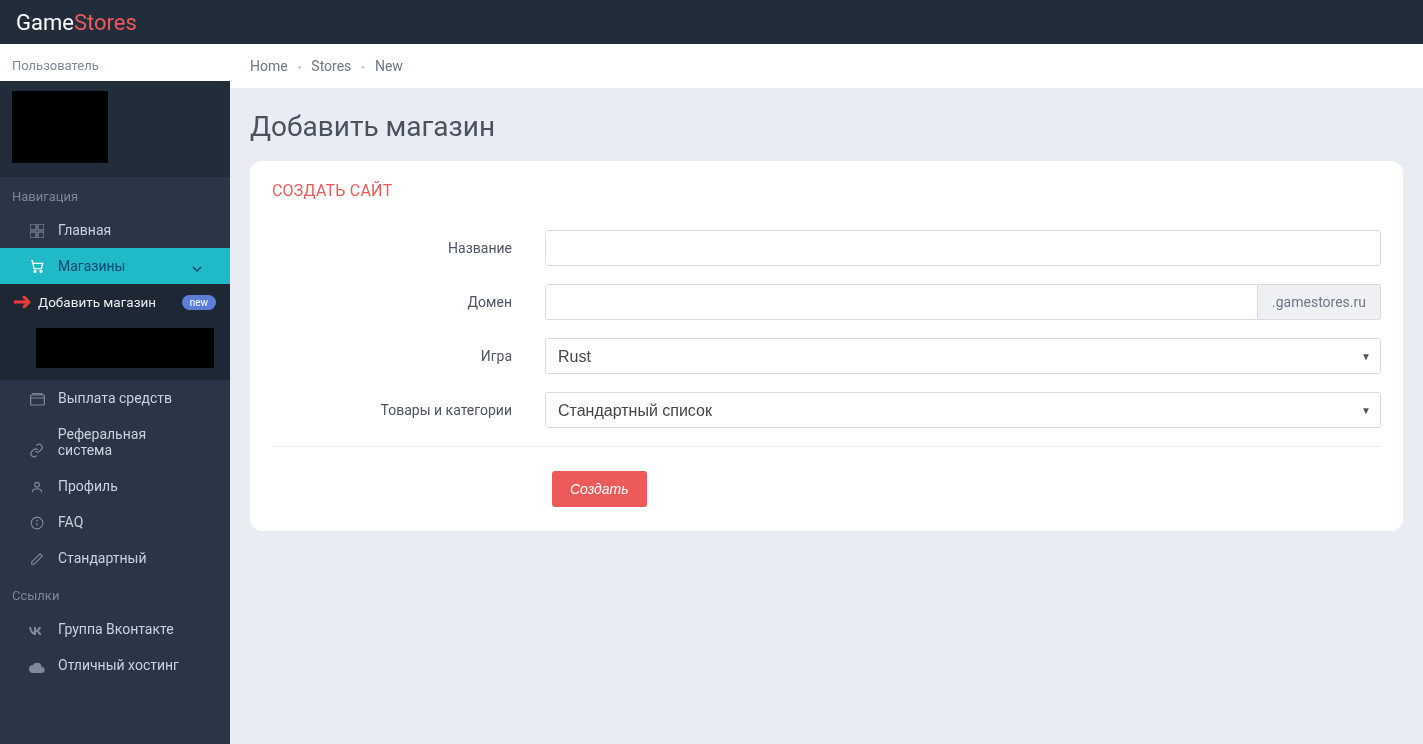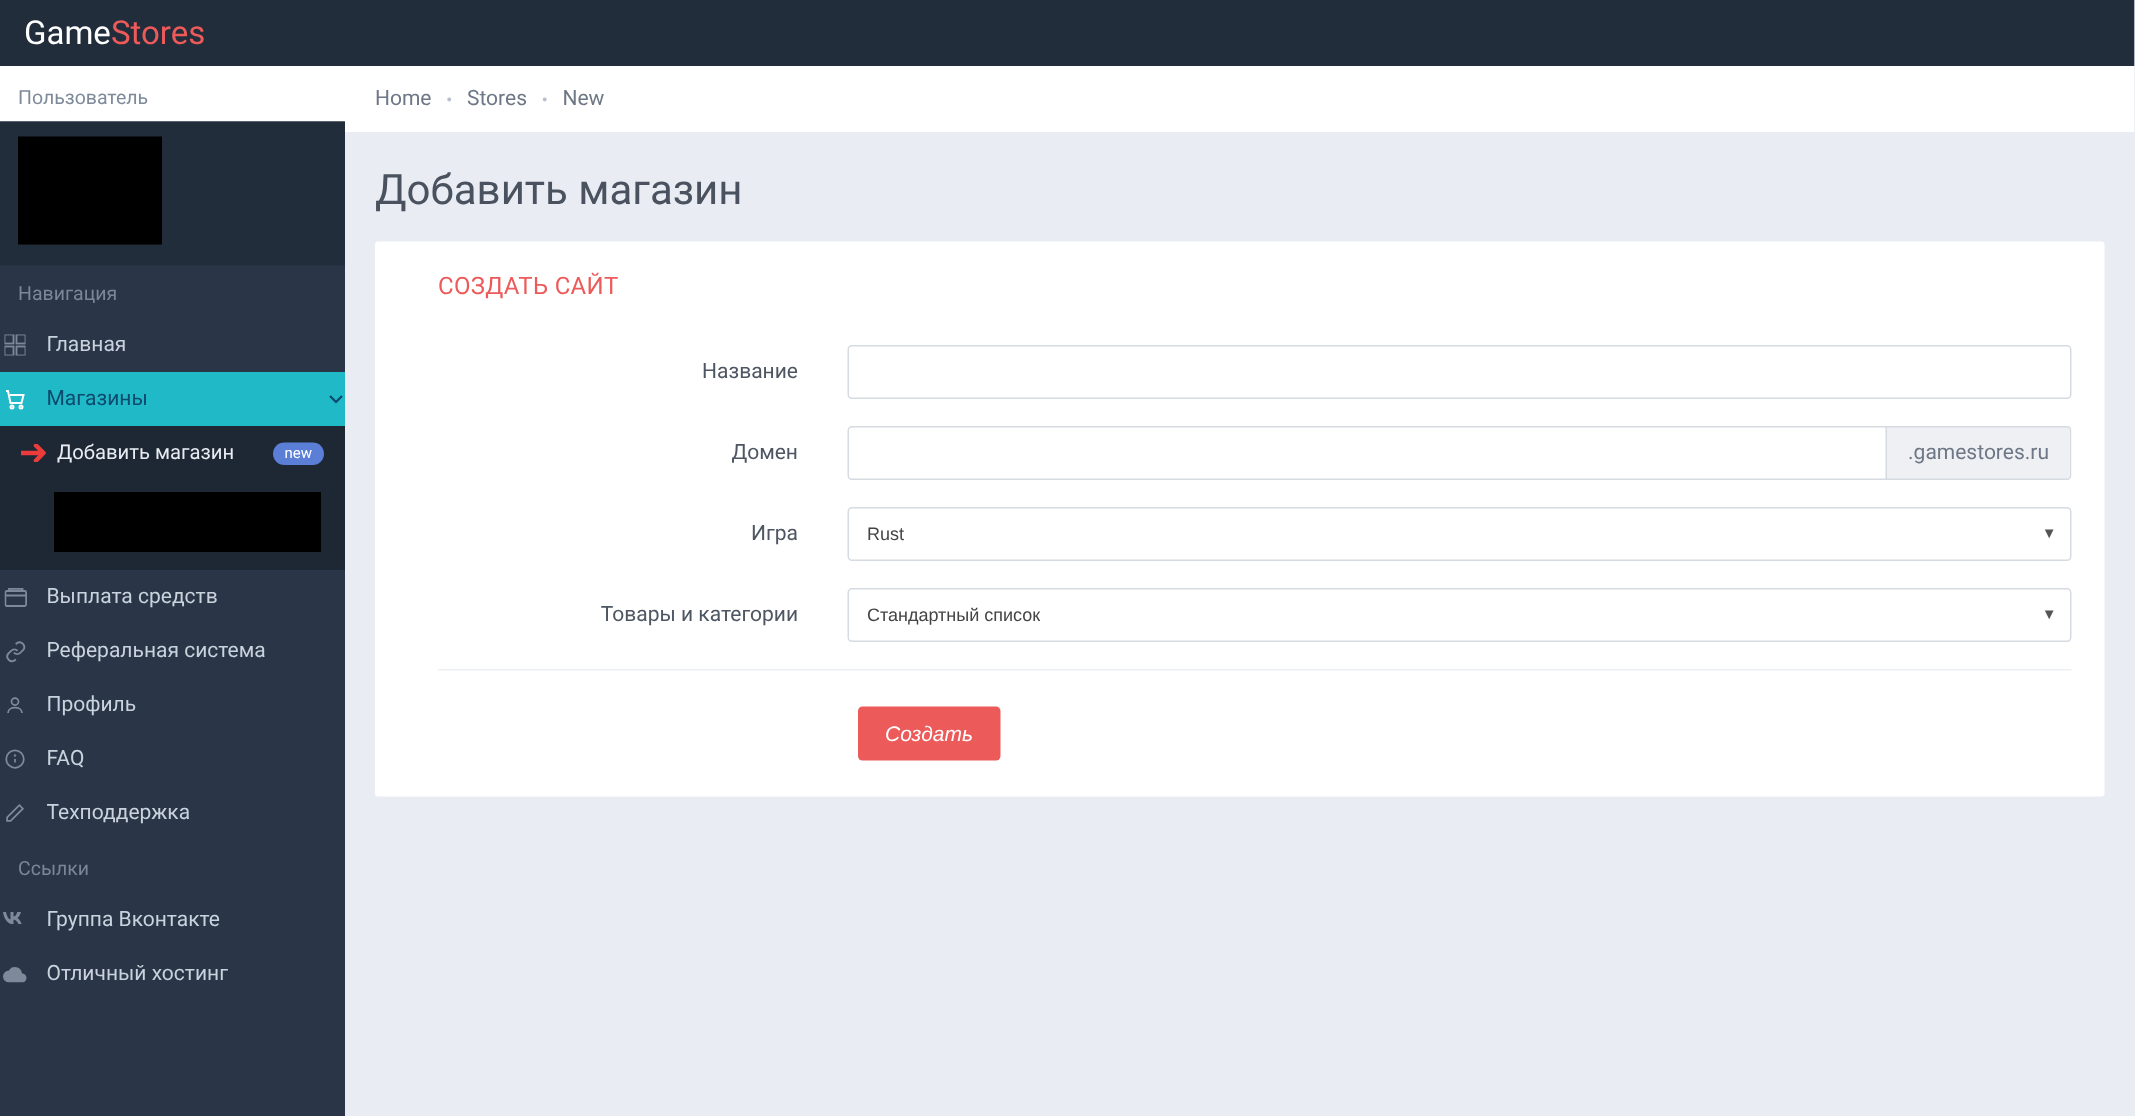--- a/index.html
+++ b/index.html
@@ -53,22 +53,22 @@
   height: 72px;
   background: #000;
 }
 .sb-section {
   font-size: 13px;
   color: #7a8699;
   padding: 12px 12px 8px 12px;
 }
 .sb-item {
   display: flex;
-  align-items: center;
-  padding: 10px 1px;
+  align-items: flex-end;
+  padding: 10px 28px;
   color: #c9d2dd;
   cursor: pointer;
   font-size: 14px;
   position: relative;
 }
 .sb-item .icon {
   width: 18px;
   margin-right: 12px;
   display: inline-flex;
   align-items: center;
@@ -133,22 +133,21 @@
   padding: 22px 20px;
 }
 .page-title {
   font-size: 28px;
   font-weight: 400;
   color: #49525e;
   margin-bottom: 18px;
 }
 .card {
   background: #fff;
-  border-radius: 2px;
-  padding-left: 20px;
+  border-radius: 12px;
 }
 .card-head {
   padding: 20px 22px;
   font-size: 16px;
   color: #ec5a5a;
   letter-spacing: .2px;
 }
 .card-body {
   padding: 10px 22px 24px 22px;
 }
@@ -168,21 +167,21 @@
 .form-control-wrap {
   flex: 1;
   display: flex;
 }
 .form-input, .form-select {
   flex: 1;
   height: 36px;
   border: 1px solid #d6dbe2;
   border-radius: 3px;
   padding: 0 12px;
-  font-size: 12px;
+  font-size: 16px;
   color: #444;
   background: #fff;
 }
 .form-select {
   appearance: none;
   background: #fff;
   padding-right: 28px;
 }
 .select-wrap {
   position: relative;
@@ -332,21 +331,21 @@
       </span>
       <span>FAQ</span>
     </div>
 
     <div class="sb-item">
       <span class="icon">
         <svg width="14" height="14" viewBox="0 0 24 24" fill="none" stroke="currentColor" stroke-width="2">
             <path d="M17 3l4 4L7 21H3v-4L17 3z"></path>
           </svg>
       </span>
-      <span>Техподдержка</span>
+      <span>Стандартный</span>
     </div>
 
     <div class="sb-section">Ссылки</div>
 
     <div class="sb-item">
       <span class="icon">
         <svg width="16" height="10" viewBox="0 0 16 10">
             <path d="M0 0h2c.5 3 2 5 3 5V0h2v3c1 0 2-1 2.5-3H12c-.5 2-1.5 3.5-2.5 4 1 .5 2.3 2 3 4h-2.3c-.6-1.5-1.7-3-3.2-3v3H6C3 8 .5 4 0 0z" fill="currentColor"></path>
           </svg>
       </span>

